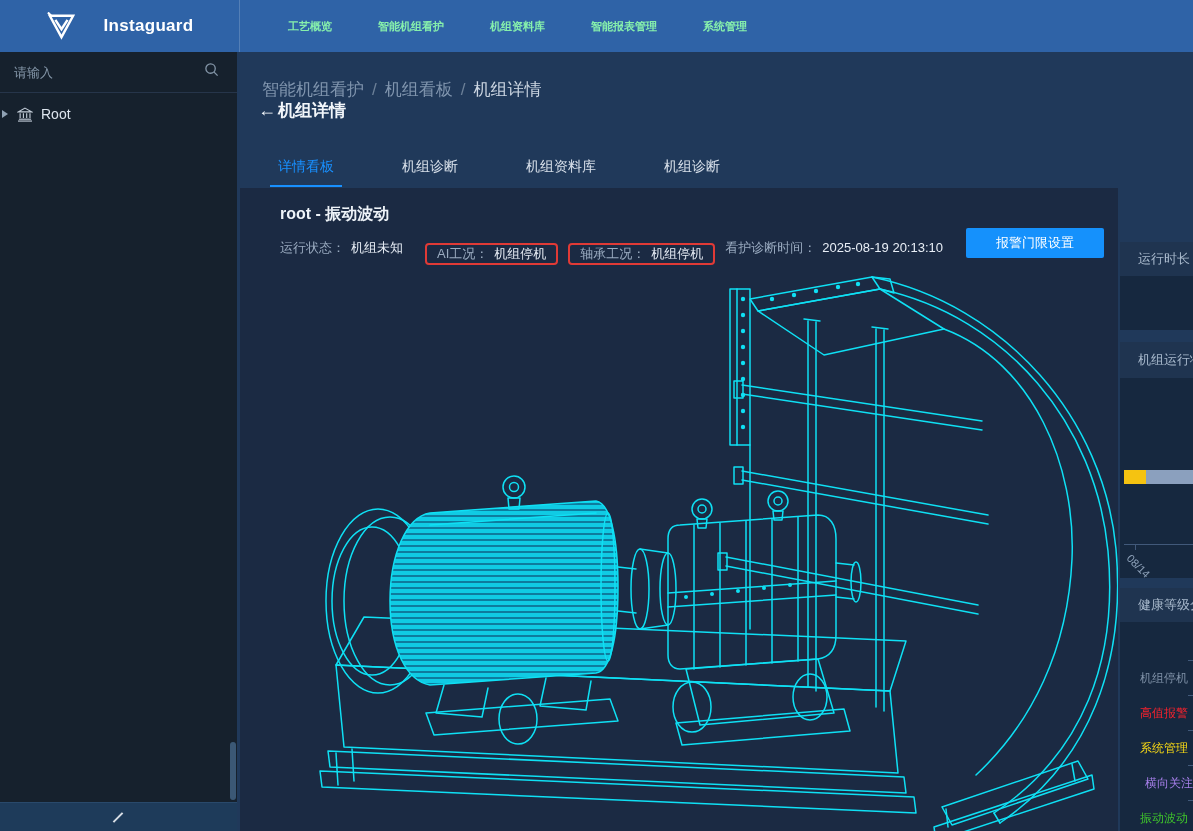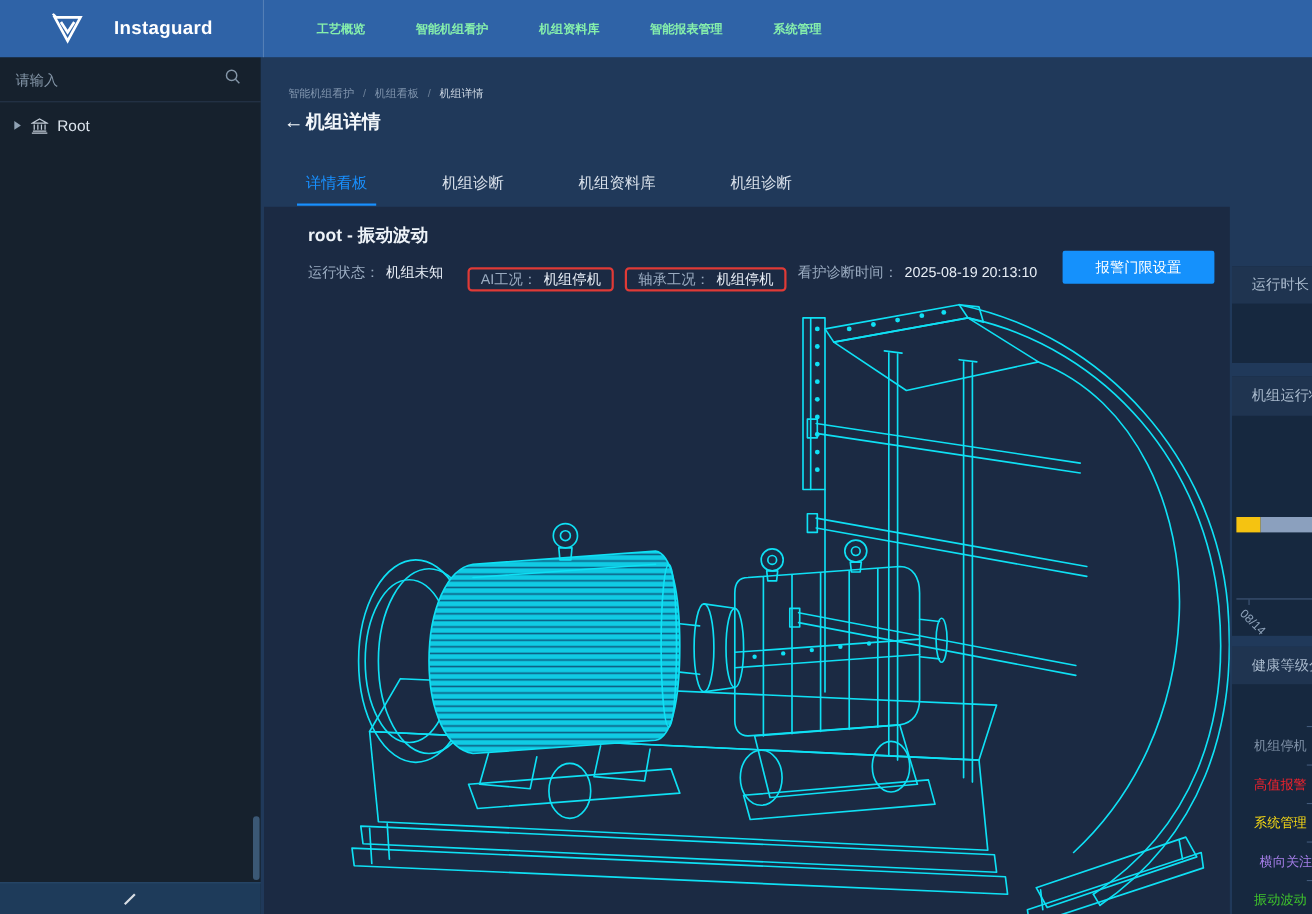--- a/index.html
+++ b/index.html
@@ -17,29 +17,29 @@
   .nav-menu{display:flex;gap:46px;margin-left:48px;}
   .nav-item{color:#86efac;font-size:11px;font-weight:bold;cursor:pointer;white-space:nowrap;}
 
   
   .sidebar{position:absolute;left:0;top:52px;width:237px;height:779px;background:var(--sidebar-bg);z-index:20;}
   .search-row{position:absolute;left:0;top:0;width:237px;height:40px;}
   .search-input{position:absolute;left:14px;top:8px;width:180px;height:24px;background:transparent;border:none;outline:none;color:#cfd9e4;font-size:13px;}
   .search-input::placeholder{color:#8496a8;}
   .search-ico{position:absolute;right:18px;top:10px;}
   .sidebar-div{position:absolute;left:0;top:40px;width:237px;height:1px;background:#26354a;}
-  .tree-row{position:absolute;left:0;top:48px;width:237px;height:28px;display:flex;align-items:center;padding-left:13px;cursor:pointer;}
+  .tree-row{position:absolute;left:0;top:48px;width:237px;height:28px;display:flex;align-items:center;padding-left:2px;cursor:pointer;}
   .caret{width:0;height:0;border-top:4px solid transparent;border-bottom:4px solid transparent;border-left:6px solid #90a2b4;margin-right:9px;}
   .tree-label{color:#dde5ee;font-size:14px;margin-left:8px;}
   .side-footer{position:absolute;left:0;bottom:0;width:237px;height:29px;background:#1e3b5a;border-top:1px solid #29496b;}
   .collapse-ico{position:absolute;left:117px;top:8px;width:2px;height:13px;background:#d8dee5;transform:rotate(45deg);}
   .scroll-thumb{position:absolute;right:1px;top:690px;width:6px;height:58px;border-radius:3px;background:#3b5875;}
 
   
-  .crumbs{position:absolute;left:262px;top:78px;font-size:10px;color:#8095ae;z-index:5;}
+  .crumbs{position:absolute;left:262px;top:78px;font-size:17px;color:#8095ae;z-index:5;}
   .crumbs .sep{margin:0 8px;color:#6c8098;}
   .crumbs .last{color:#ccd6e2;}
   .page-title{position:absolute;left:258px;top:99px;font-size:17px;font-weight:bold;color:#f2f6fa;z-index:5;display:flex;align-items:center;}
   .back-arrow{font-size:18px;margin-right:2px;cursor:pointer;font-weight:normal;}
   .tabs{position:absolute;left:278px;top:158px;display:flex;gap:68px;z-index:5;}
   .tab{font-size:14px;color:#d8e0ea;cursor:pointer;position:relative;white-space:nowrap;}
   .tab.active{color:var(--accent);}
   .tab.active::after{content:"";position:absolute;left:-8px;right:-8px;bottom:-11px;height:2px;background:var(--accent);}
 
   

